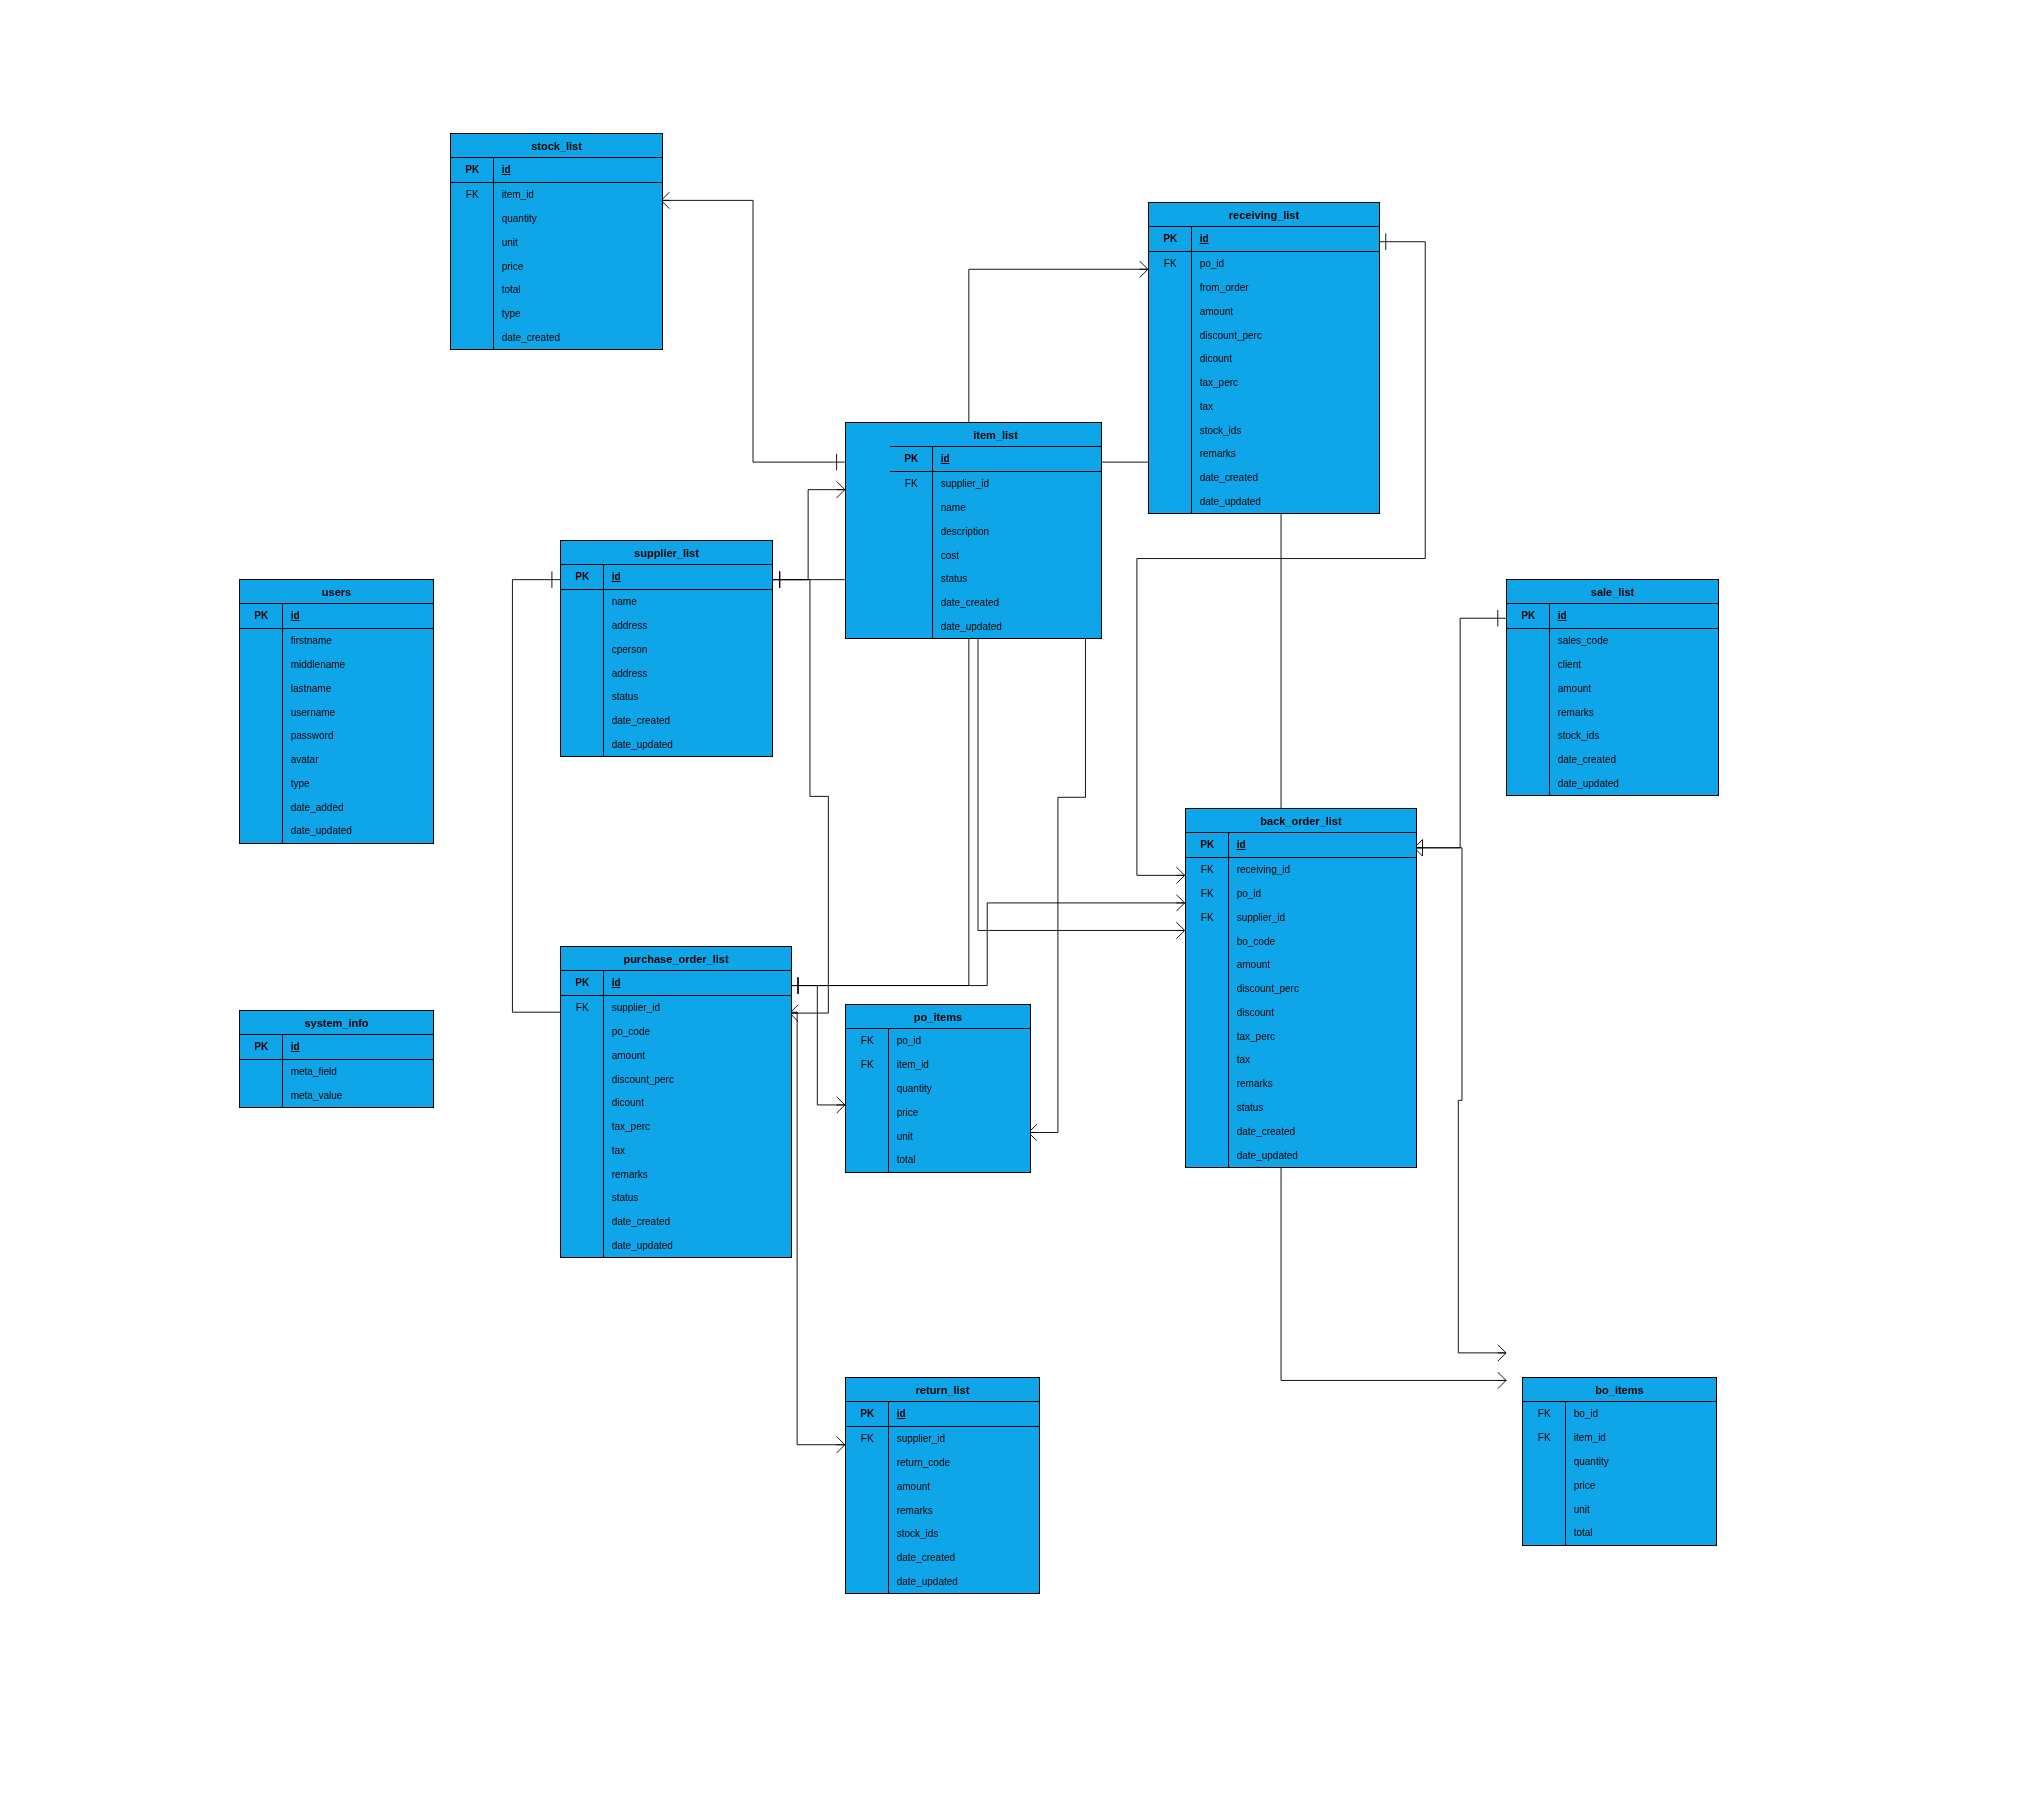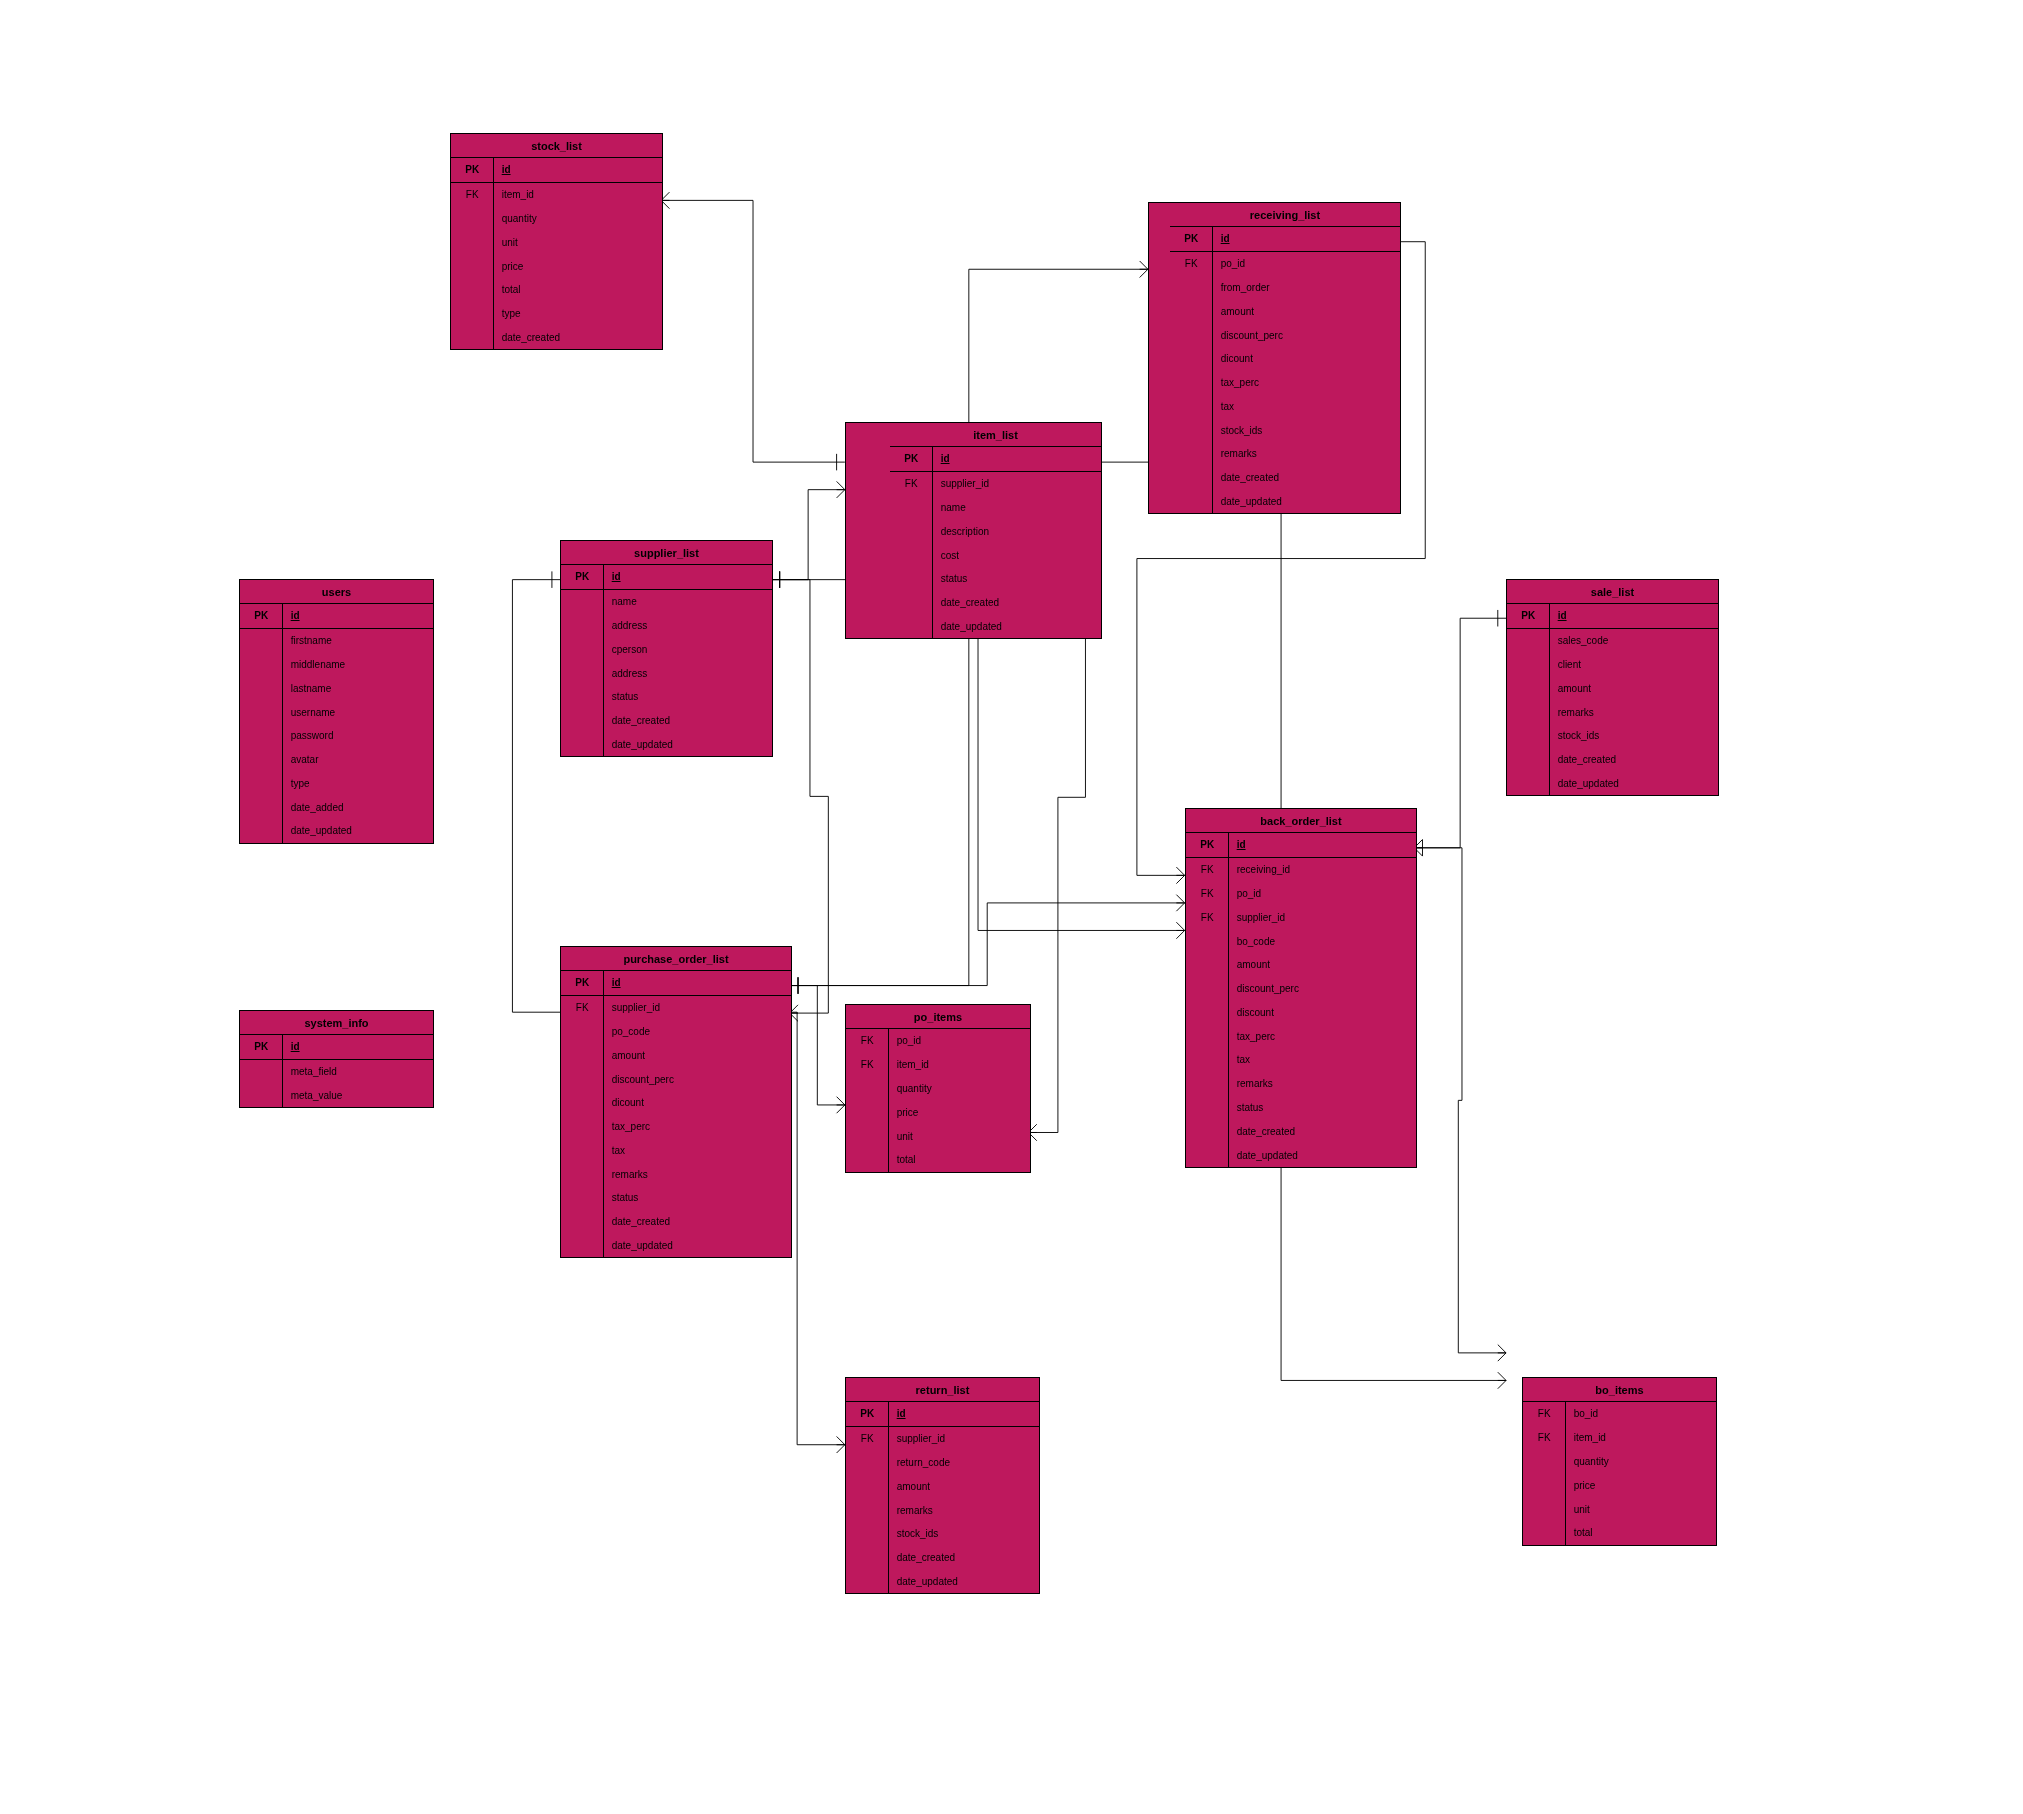--- a/index.html
+++ b/index.html
@@ -1,17 +1,17 @@
 <!DOCTYPE html>
 <html><head>
 <meta charset="utf-8">
 <style>
   html,body{margin:0;padding:0;background:#fff;font-family:Arial,Helvetica,sans-serif;font-size:10px;color:#000;}
   .canvas{position:relative;width:2024px;height:1815px;}
-  .entity{position:absolute;border:0.9px solid #000;background:#be185d;}
+  .entity{position:absolute;border:0.9px solid #000;background:#0ea5e9;}
   .entity-title{border-bottom:0.9px solid #000;font-weight:bold;text-align:center;padding:5.5px 3.7px;font-size:11px;}
   .row{display:flex;align-items:stretch;}
   .keycol{width:35px;min-width:35px;border-right:0.9px solid #000;padding:6.4px 3.7px;text-align:center;font-size:10px;}
   .fieldcol{flex:1;padding:6.4px 7.3px;font-size:10px;}
   .pkrow .fieldcol{font-weight:bold;text-decoration:underline;}
   .pkrow{border-bottom:0.9px solid #000;}
   .pkrow .keycol{font-weight:bold;}
   svg.wires{position:absolute;left:0;top:0;pointer-events:none;}
   .crow{stroke:#000;stroke-width:1;fill:none;}
 </style>
@@ -329,21 +329,21 @@
       </div>
       <div class="row">
         <div class="keycol"></div>
         <div class="fieldcol">date_created</div>
       </div>
       <div class="row">
         <div class="keycol"></div>
         <div class="fieldcol">date_updated</div>
       </div>
     </div>
-    <div class="entity" style="left: 1148px; top: 202px; width: 230px; padding-left: 21px;">
+    <div class="entity" style="left: 1148px; top: 202px; width: 230px;">
       <div class="entity-title">receiving_list</div>
       <div class="row pkrow">
         <div class="keycol">PK</div>
         <div class="fieldcol">id</div>
       </div>
       <div class="row">
         <div class="keycol">FK</div>
         <div class="fieldcol">po_id</div>
       </div>
       <div class="row">

